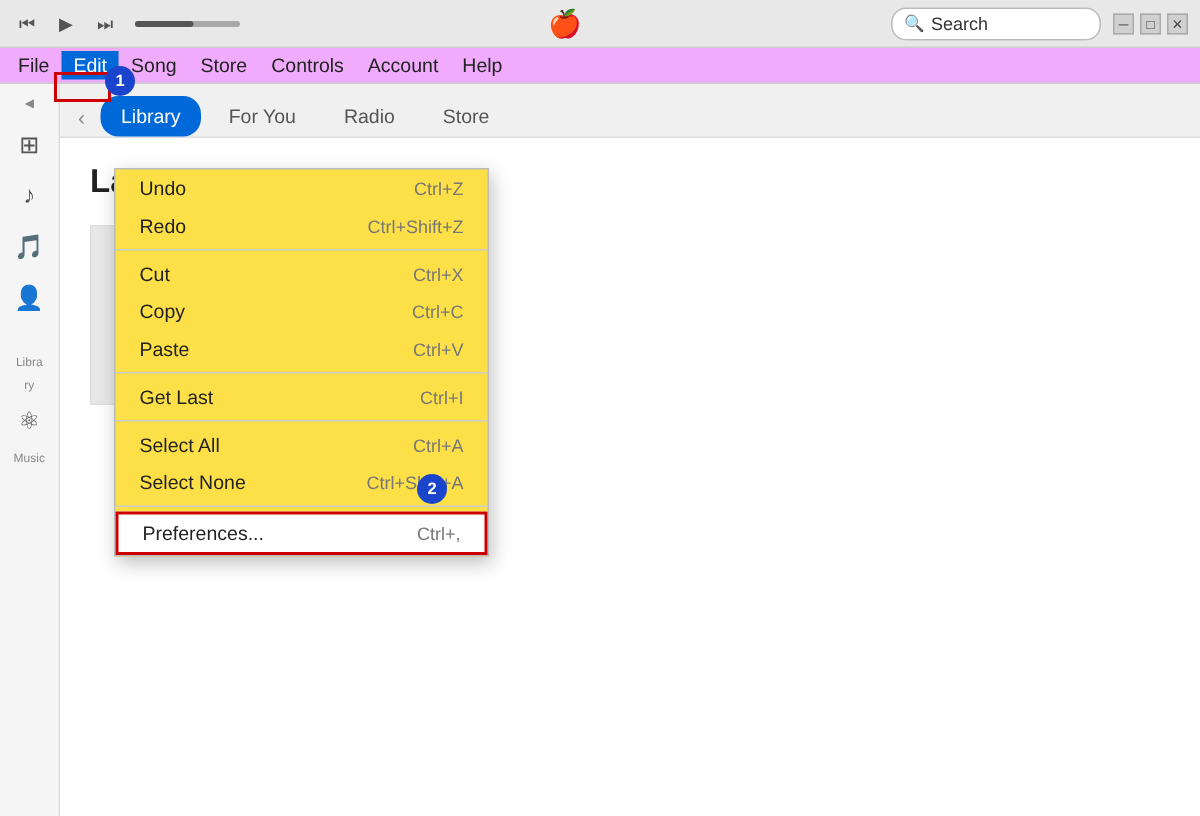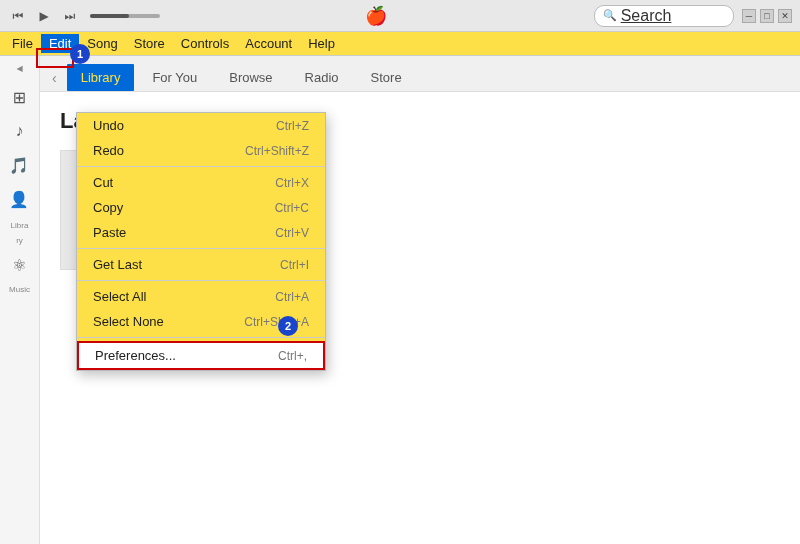--- a/index.html
+++ b/index.html
@@ -87,29 +87,28 @@
       padding: 2px 8px;
       width: 140px;
       height: 22px;
       gap: 4px;
     }
     .search-icon-small {
       color: #888;
       font-size: 11px;
     }
     .search-input-text {
-      font-size: 16px;
+      font-size: 12px;
       color: #333;
-      text-decoration: underline;
     }
 
     
     .menu-bar {
       height: 24px;
-      background: #fde047;
+      background: #f0abfc;
       display: flex;
       align-items: center;
       border-bottom: 1px solid #ccc;
       padding: 0 4px;
       text-align: right;
     }
     .menu-item {
       padding: 2px 8px;
       cursor: pointer;
       font-size: 13px;
@@ -167,22 +166,22 @@
     }
     .nav-tab {
       padding: 6px 14px;
       border-radius: 14px 14px 0 0;
       cursor: pointer;
       font-size: 13px;
       color: #555;
     }
     .nav-tab.active {
       background: #0069d9;
-      color: #fde047;
-      border-radius: 1px;
+      color: #ffffff;
+      border-radius: 12px;
     }
     .back-btn {
       margin-right: 6px;
       font-size: 14px;
       color: #888;
       cursor: pointer;
     }
 
     
     .page-content {
@@ -312,33 +311,32 @@
 </div>
 
 <div class="main-layout">
 
   <div class="sidebar">
     <div style="font-size:8px;color:#888;margin-bottom:4px;">◀</div>
     <div class="sidebar-icon">⊞</div>
     <div class="sidebar-icon">♪</div>
     <div class="sidebar-icon">🎵</div>
     <div class="sidebar-icon">👤</div>
-    <div style="font-size:8px;color:#888;margin-top:2px;">Libra</div>
+    <div style="font-size:8px;color:#888;margin-top:18px;">Libra</div>
     <div style="font-size:8px;color:#888;text-align:right;">ry</div>
     <div class="sidebar-icon">⚛</div>
     <div style="font-size:8px;color:#888;text-align:center;">Music</div>
   </div>
 
   <div class="content-area">
 
     <div class="nav-tabs">
       <span class="back-btn">‹</span>
       <div class="nav-tab active">Library</div>
       <div class="nav-tab">For You</div>
-      <div class="nav-tab">Browse</div>
       <div class="nav-tab">Radio</div>
       <div class="nav-tab">Store</div>
     </div>
 
     <div class="page-content">
       <div class="page-title">Last 3 Months</div>
       <div class="album-grid">
         <div class="album-item">
           <div class="album-art">
             <span class="music-note">♪</span>

